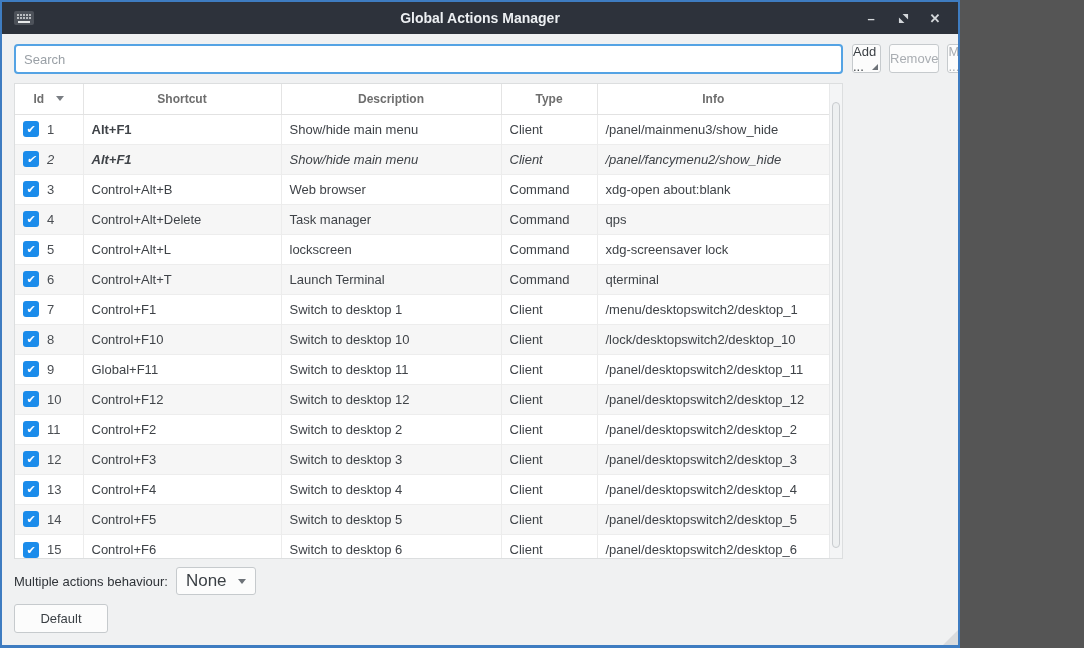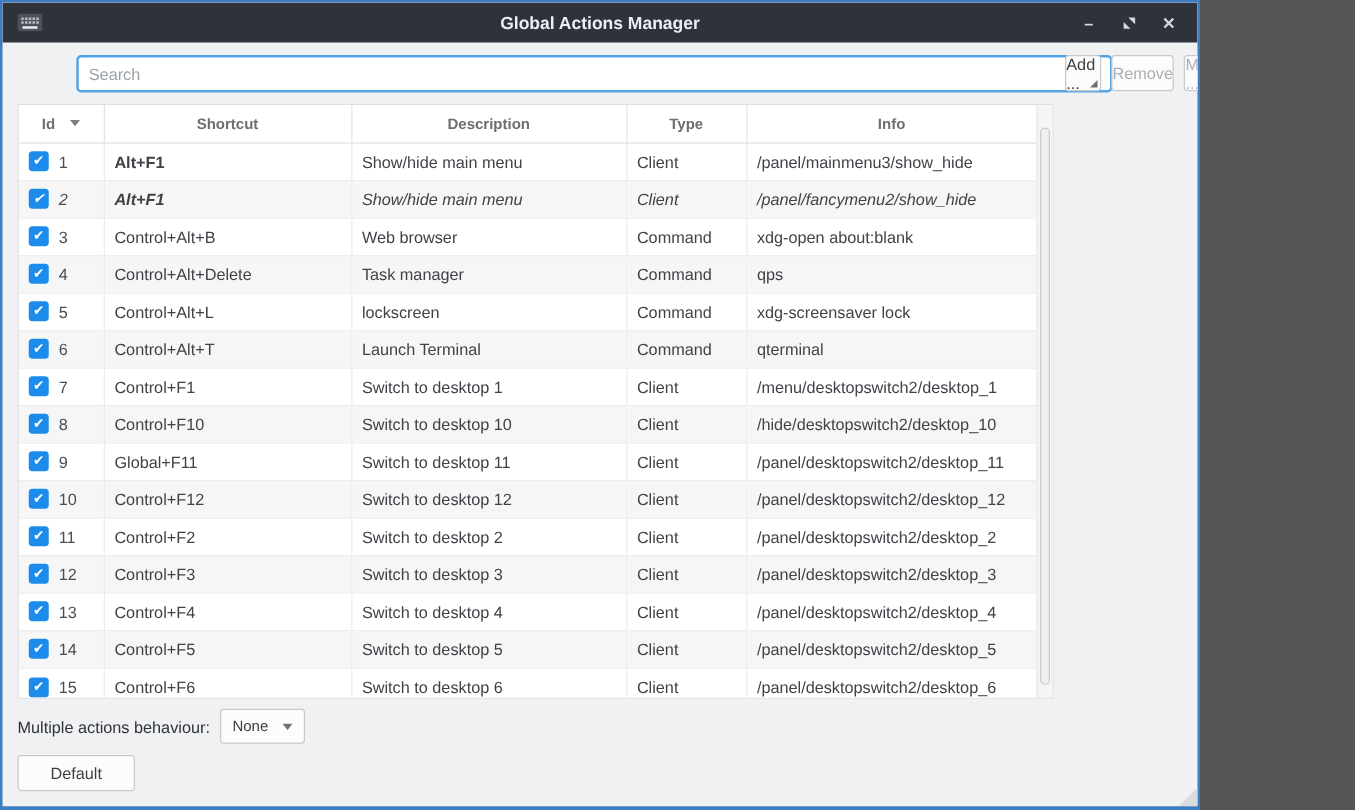--- a/index.html
+++ b/index.html
@@ -29,21 +29,21 @@
   }
   .win-btn svg{display:block;}
   
   .content{flex:1;display:flex;gap:9px;padding:10px 12px 12px 12px;min-height:0;}
   .left-col{flex:1;display:flex;flex-direction:column;min-width:0;}
   .right-col{width:94px;flex:0 0 94px;display:flex;flex-direction:row;gap:8px;}
   
   .search-input{
     height:30px;flex:0 0 30px;border:2px solid #54a3e4;border-radius:4px;
     background:#fff;padding:0 8px;font-size:13px;color:#35393e;outline:none;
-    font-family:"Liberation Sans", sans-serif;width:100%;margin-left:47px;
+    font-family:"Liberation Sans", sans-serif;width:100%;
   }
   .search-input::placeholder{color:#9aa0a6;opacity:1;}
   
   .btn{
     height:29px;flex:0 0 29px;background:#fcfcfc;border:1px solid #c6cacd;border-radius:3px;
     font-size:13px;color:#3a3f44;display:flex;align-items:center;justify-content:center;
     cursor:default;position:relative;
   }
   .btn.disabled{color:#a9adb2;}
   .btn .menu-corner{
@@ -90,21 +90,21 @@
   .scrollbar{width:13px;flex:0 0 13px;background:#f4f5f6;border-left:1px solid #e8e9ea;position:relative;}
   .scroll-thumb{
     position:absolute;left:2px;right:2px;top:18px;bottom:10px;
     background:#eef0f1;border:1px solid #c9cccf;border-radius:4px;
   }
   
   .multi-row{margin-top:8px;display:flex;align-items:center;gap:8px;flex:0 0 28px;}
   .multi-label{font-size:13px;color:#2f3338;}
   .combo{
     height:28px;background:#fcfcfc;border:1px solid #c6cacd;border-radius:3px;
-    display:flex;align-items:center;padding:0 9px;gap:11px;font-size:12px;color:#3a3f44;cursor:default;
+    display:flex;align-items:center;padding:0 9px;gap:11px;font-size:17px;color:#3a3f44;cursor:default;
   }
   .combo-arrow{
     width:0;height:0;border-left:4px solid transparent;border-right:4px solid transparent;
     border-top:5px solid #6d7278;
   }
   .default-row{margin-top:9px;}
   .btn-default{width:94px;}
   
   .resize-grip{
     position:absolute;right:0;bottom:0;width:0;height:0;
@@ -224,21 +224,21 @@
                 <td class="cell-shortcut">Control+F1</td>
                 <td class="cell-description">Switch to desktop 1</td>
                 <td class="cell-type">Client</td>
                 <td class="cell-info">/menu/desktopswitch2/desktop_1</td>
               </tr>
               <tr class="even">
                 <td><span class="checkbox">✔</span><span class="row-id">8</span></td>
                 <td class="cell-shortcut">Control+F10</td>
                 <td class="cell-description">Switch to desktop 10</td>
                 <td class="cell-type">Client</td>
-                <td class="cell-info">/hide/desktopswitch2/desktop_10</td>
+                <td class="cell-info">/lock/desktopswitch2/desktop_10</td>
               </tr>
               <tr class="odd">
                 <td><span class="checkbox">✔</span><span class="row-id">9</span></td>
                 <td class="cell-shortcut">Global+F11</td>
                 <td class="cell-description">Switch to desktop 11</td>
                 <td class="cell-type">Client</td>
                 <td class="cell-info">/panel/desktopswitch2/desktop_11</td>
               </tr>
               <tr class="even">
                 <td><span class="checkbox">✔</span><span class="row-id">10</span></td>

